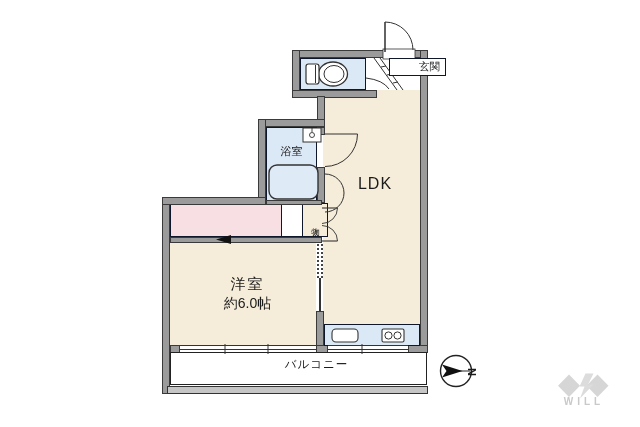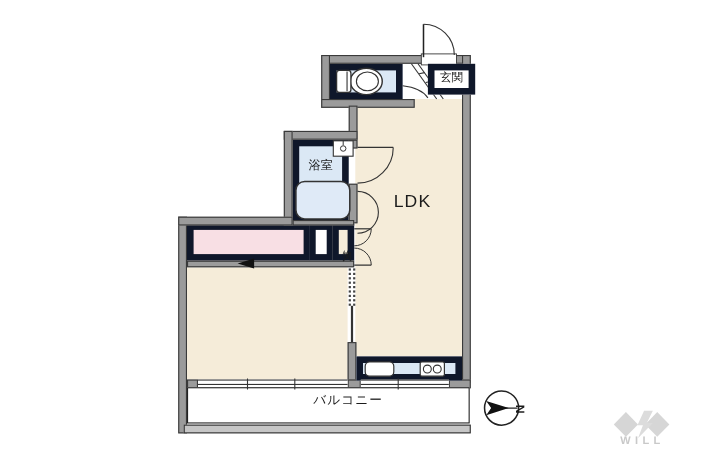--- a/index.html
+++ b/index.html
@@ -1,21 +1,21 @@
 <!DOCTYPE html>
 <html style="--wall: #9b9b9b; --wall-outline: #3a3a3a; --floor: #f5ecd9; --closet-pink: #f8dfe4; --wet-blue: #dbe8f5; --tub-blue: #dfeaf7; --balcony-bar: #c6c6c6; --logo-gray: #d6d6d6; --text: #1b1b1b;"><head>
 <meta charset="utf-8">
 <style>
   html,body{margin:0;padding:0;background:#fff;}
   #canvas{position:relative;width:640px;height:427px;background:#fff;overflow:hidden;
           font-family:"Liberation Sans","DejaVu Sans",sans-serif;color:var(--text,#1b1b1b);}
   .abs{position:absolute;box-sizing:border-box;}
   .wall{background:var(--wall,#9b9b9b);border:1px solid var(--wall-outline,#3a3a3a);}
   .floor{background:var(--floor,#f5ecd9);}
-  .boxed{border:6px solid #0f172a;}
+  .boxed{border:1px solid #0f172a;padding-left:24px;}
   .lbl{position:absolute;text-align:center;white-space:nowrap;line-height:1.15;}
   .vert{writing-mode:vertical-rl;text-orientation:upright;}
   svg{position:absolute;left:0;top:0;}
 </style>
 </head>
 <body>
 
 <div id="canvas">
 
   <div class="abs" style="left:300px;top:58px;width:120px;height:32px;background:#fff;"></div>
@@ -133,18 +133,20 @@
       <polygon points="597.5,374.5 608.5,385.8 597.5,397 586.5,385.8"></polygon>
       <path d="M 585.5 373.5 L 593.5 373.5 L 588 384.5 L 593.5 384.5 L 580 398.5 L 584.5 386.5 L 579.5 386.5 Z" fill="#dcdcdc"></path>
     </g>
   </svg>
 
   <div class="lbl boxed" style="left:389px;top:58px;width:31px;height:16px;background:#fff;font-size:10.5px;line-height:14px;">
     <span>玄関</span>
   </div>
   <div class="lbl" style="left:266px;top:145px;width:51px;font-size:11px;">浴室</div>
   <div class="lbl" style="left:330px;top:175px;width:90px;font-size:16px;letter-spacing:1px;text-align:center;">LDK</div>
+  <div class="lbl" style="left:180px;top:275px;width:135px;font-size:15px;letter-spacing:2px;">洋室</div>
+  <div class="lbl" style="left:180px;top:295px;width:135px;font-size:14px;">約6.0帖</div>
   <div class="lbl vert" style="left:304px;top:207px;width:16px;height:28px;font-size:8.5px;">物入</div>
   <div class="lbl" style="left:170px;top:358px;width:257px;font-size:11.5px;padding-left:18px;letter-spacing:1px;">バルコニー</div>
   <div class="lbl" style="left:464px;top:364px;width:16px;height:16px;font-size:11px;font-weight:600;transform:rotate(90deg);line-height:16px;">N</div>
   <div class="lbl" style="left:552px;top:396px;width:64px;font-size:10px;font-weight:bold;letter-spacing:4px;color:#c9c9c9;">WILL</div>
 
 </div>
 
 </body></html>

